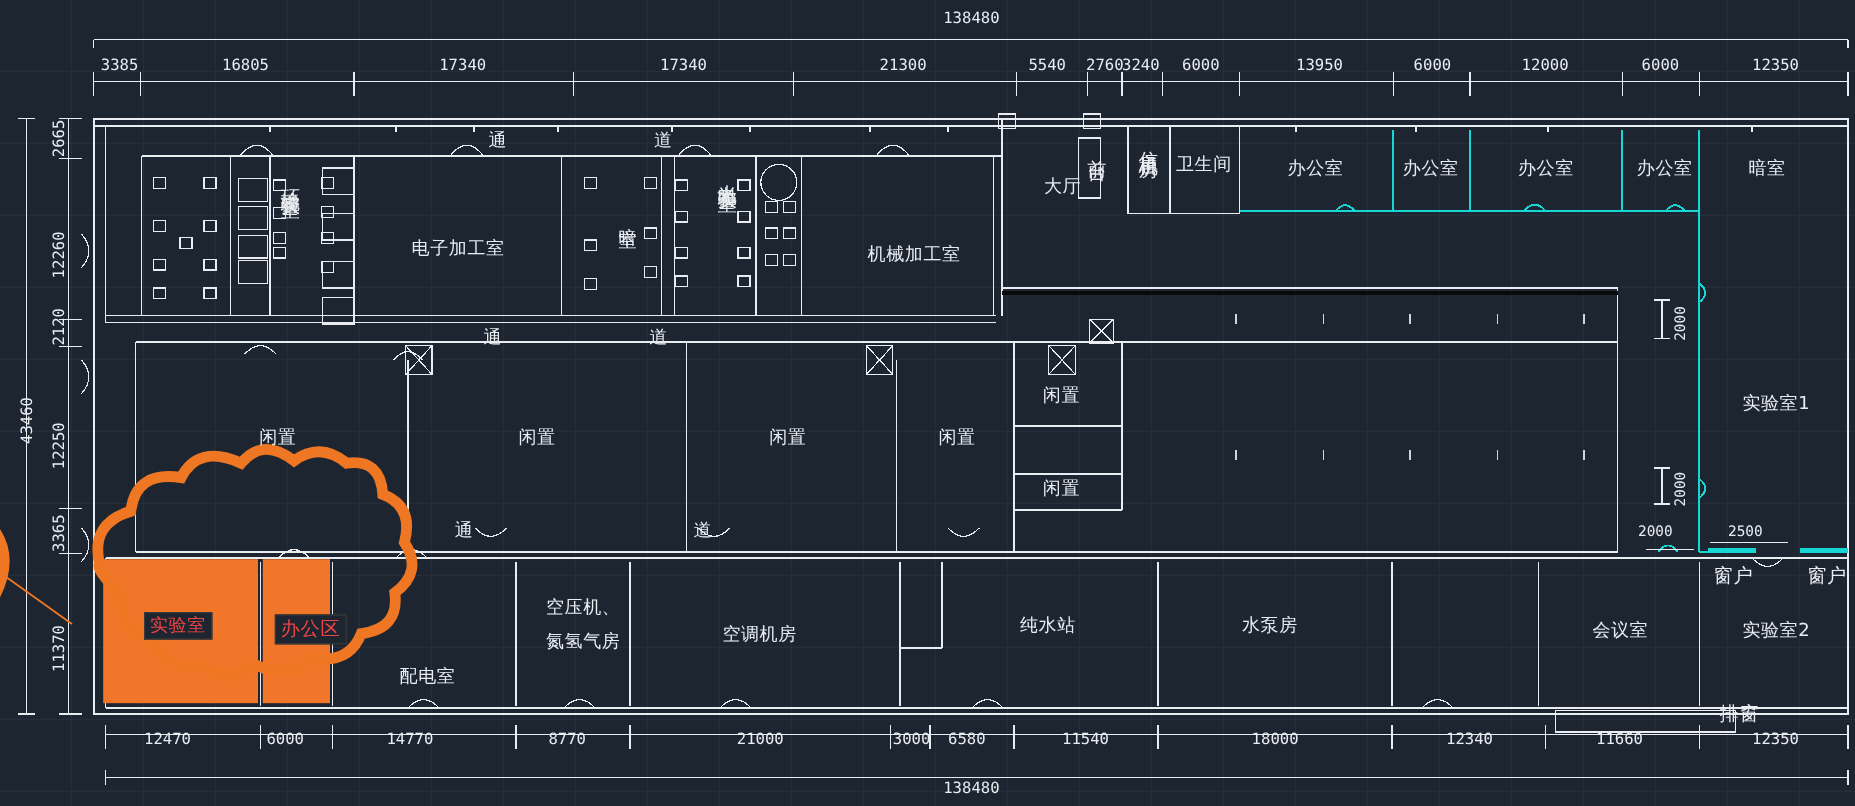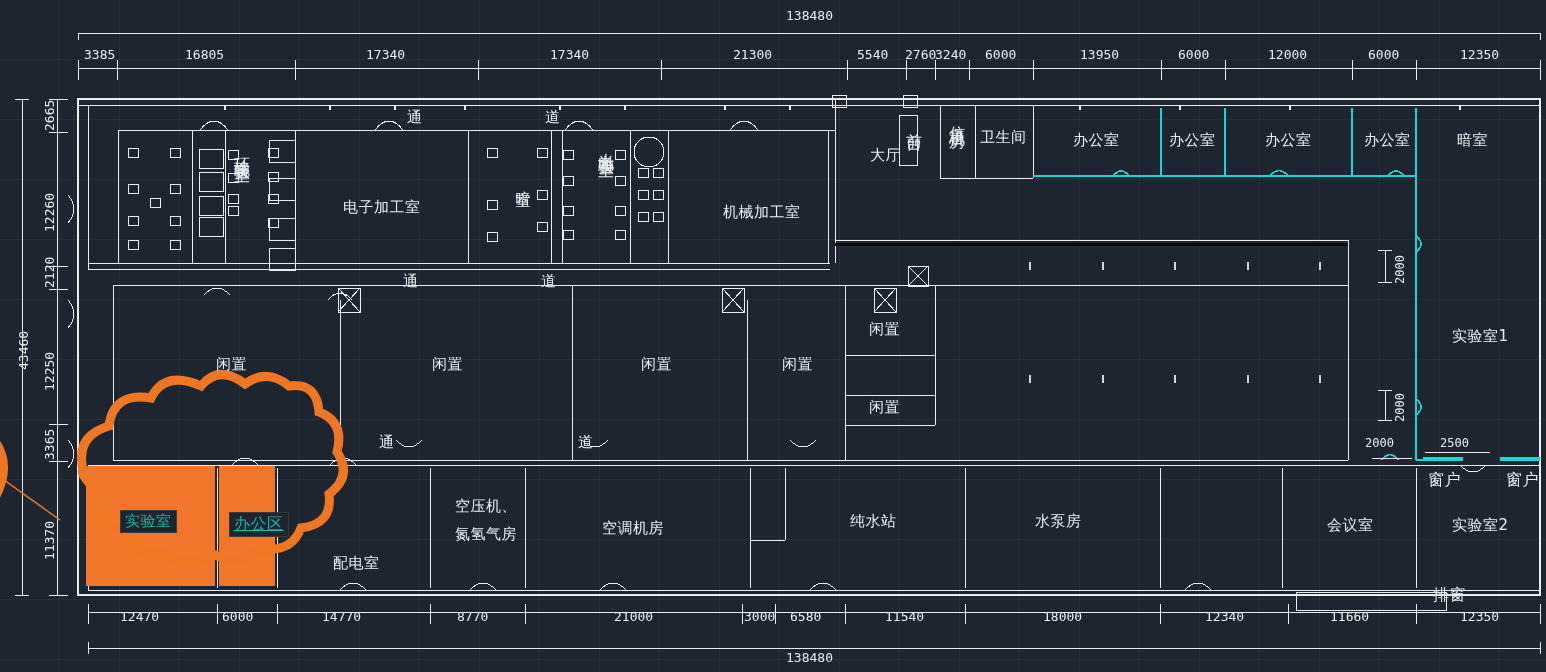--- a/index.html
+++ b/index.html
@@ -12,21 +12,21 @@
       linear-gradient(to bottom, rgba(255,255,255,.045) 1px, transparent 1px);
     background-size:60px 60px; background-position:-1px -1px;}
   svg{position:absolute;left:0;top:0;}
   .lbl{position:absolute;color:#e9edf2;font-size:13px;letter-spacing:.5px;white-space:nowrap;
        font-family:"DejaVu Sans","Liberation Sans",sans-serif;}
   .dim{position:absolute;color:#e9edf2;font-size:13px;white-space:nowrap;font-family:"DejaVu Sans Mono","Liberation Mono",monospace;}
   .dimv{transform-origin:0 0;transform:rotate(-90deg);}
   .room{font-size:15px;}
   .room-sm{font-size:16px;}
   .vert{writing-mode:vertical-rl;text-orientation:upright;letter-spacing:2px;}
-  .hl-text{background:#1d2531;padding:1px 4px;border:1px solid #3a3a3a;color:#14b8a6;}
+  .hl-text{background:#1d2531;padding:1px 4px;border:1px solid #3a3a3a;color:#ef4444;}
 </style>
 </head>
 <body>
 
 <div id="stage">
   <div id="grid"></div>
 
   <svg width="1546" height="672">
     <g stroke="#e9edf2" fill="none" stroke-width="1" shape-rendering="crispEdges">
 
@@ -405,21 +405,21 @@
 
   <div class="lbl room" style="left:216px;top:355px;">闲置</div>
   <div class="lbl room" style="left:432px;top:355px;">闲置</div>
   <div class="lbl room" style="left:641px;top:355px;">闲置</div>
   <div class="lbl room" style="left:782px;top:355px;">闲置</div>
   <div class="lbl room" style="left:869px;top:320px;">闲置</div>
   <div class="lbl room" style="left:869px;top:398px;">闲置</div>
   <div class="lbl room" style="left:1452px;top:327px;">实验室1</div>
 
   <div class="lbl room hl-text" style="left:120px;top:510px;">实验室</div>
-  <div class="lbl room-sm hl-text" style="left:229px;top:512px;text-decoration:underline;">办公区</div>
+  <div class="lbl room-sm hl-text" style="left:229px;top:512px;">办公区</div>
   <div class="lbl room" style="left:333px;top:510px;margin-top:44px;">配电室</div>
   <div class="lbl room" style="left:455px;top:497px;">空压机、</div>
   <div class="lbl room" style="left:455px;top:525px;">氮氢气房</div>
   <div class="lbl room" style="left:602px;top:519px;">空调机房</div>
   <div class="lbl room" style="left:850px;top:512px;">纯水站</div>
   <div class="lbl room" style="left:1035px;top:512px;">水泵房</div>
   <div class="lbl room" style="left:1327px;top:516px;">会议室</div>
   <div class="lbl room" style="left:1452px;top:516px;">实验室2</div>
 
   <div class="lbl room-sm" style="left:1428px;top:470px;">窗户</div>

